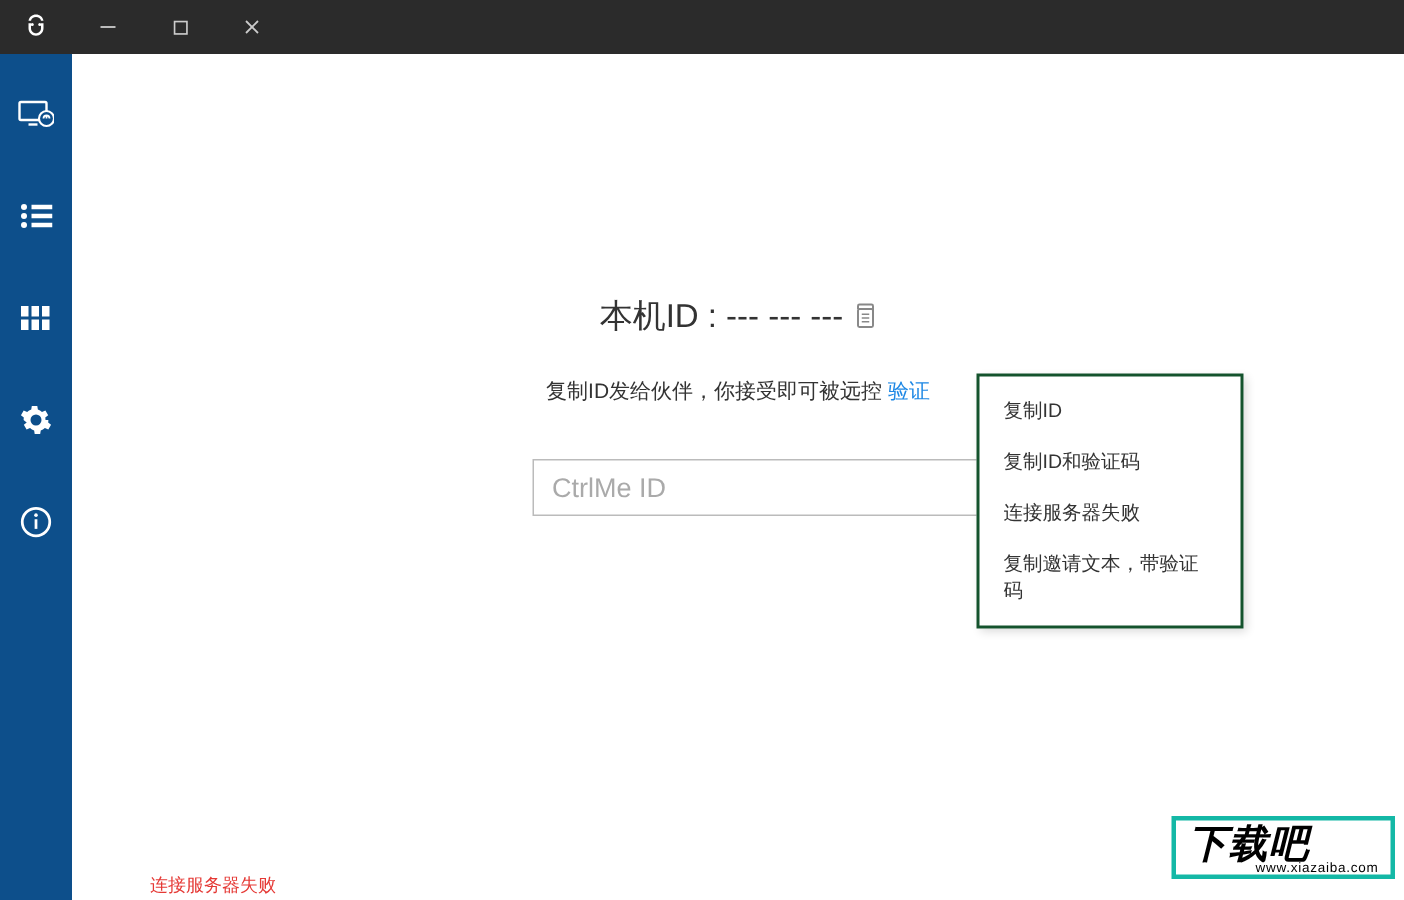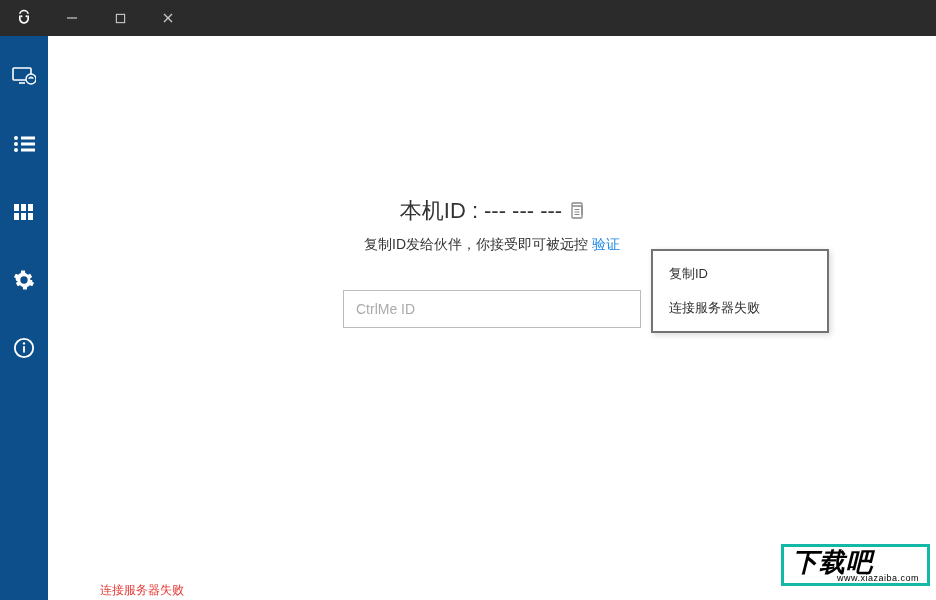--- a/index.html
+++ b/index.html
@@ -16,28 +16,28 @@
     
     .sidebar { width: 48px; background: #0d4f8b; display: flex; flex-direction: column; align-items: center; padding-top: 24px; gap: 36px; }
     .sidebar-item { width: 48px; height: 32px; display: flex; align-items: center; justify-content: center; cursor: pointer; }
     .sidebar-item svg { fill: #fff; }
     
     .content { flex: 1; position: relative; background: #fff; }
     
     .center-block { position: absolute; top: 160px; left: 50%; transform: translateX(-50%); width: 600px; text-align: center; }
     .id-line { font-size: 22px; color: #333; display: flex; align-items: center; justify-content: center; gap: 6px; text-align: right; }
     .copy-icon-wrap { display: inline-flex; cursor: pointer; }
-    .desc-line { margin-top: 10px; font-size: 14px; color: #333; }
+    .desc-line { margin-top: 26px; font-size: 14px; color: #333; }
     .desc-link { color: #1e88e5; cursor: pointer; }
     
     .input-wrap { margin: 36px auto 0; width: 298px; }
-    .id-input { width: 100%; height: 38px; border: 1px solid #bbb; padding: 0 12px; font-size: 14px; color: #4d7c0f; outline: none; }
+    .id-input { width: 100%; height: 38px; border: 1px solid #bbb; padding: 0 12px; font-size: 18px; color: #4d7c0f; outline: none; margin-left: 12px; }
     .id-input::placeholder { color: #aaa; }
     
-    .context-menu { position: absolute; top: 213px; left: 603px; width: 178px; background: #fff; border: 2px solid #737373; padding: 6px 0; box-shadow: 2px 2px 6px rgba(0,0,0,0.15); }
+    .context-menu { position: absolute; top: 213px; left: 603px; width: 178px; background: #fff; border: 2px solid #14532d; padding: 6px 0; box-shadow: 2px 2px 6px rgba(0,0,0,0.15); }
     .context-item { padding: 8px 16px; font-size: 13px; color: #333; cursor: pointer; text-align: left; }
     
     .status-bar { position: absolute; bottom: 0; left: 48px; right: 0; height: 20px; font-size: 12px; color: #e53935; display: flex; align-items: center; padding-left: 4px; font-family: Liberation Mono, monospace; }
     
     .watermark { position: absolute; right: 6px; bottom: 14px; }
     .watermark-box { border: 3px solid #14b8a6; padding: 2px 8px 0px 8px; display: inline-block; }
     .watermark-text { font-size: 26px; font-weight: 900; font-style: italic; letter-spacing: 1px; line-height: 1; }
     .watermark-url { font-size: 9px; letter-spacing: 0.5px; margin-top: -2px; margin-left: 45px; }
   </style>
 </head>
@@ -134,21 +134,23 @@
       <div class="desc-line">
         <span>复制ID发给伙伴，你接受即可被远控  </span><span class="desc-link">验证</span>
       </div>
       <div class="input-wrap">
         <input class="id-input" type="text" placeholder="CtrlMe ID" style="">
       </div>
     </div>
 
     <div class="context-menu">
       <div class="context-item">复制ID</div>
+      <div class="context-item">复制ID和验证码</div>
       <div class="context-item">连接服务器失败</div>
+      <div class="context-item">复制邀请文本，带验证码</div>
     </div>
 
     <div class="status-bar">
       <span>连接服务器失败</span>
     </div>
 
     <div class="watermark">
       <div class="watermark-box">
         <div class="watermark-text">下载吧</div>
         <div class="watermark-url">www.xiazaiba.com</div>

